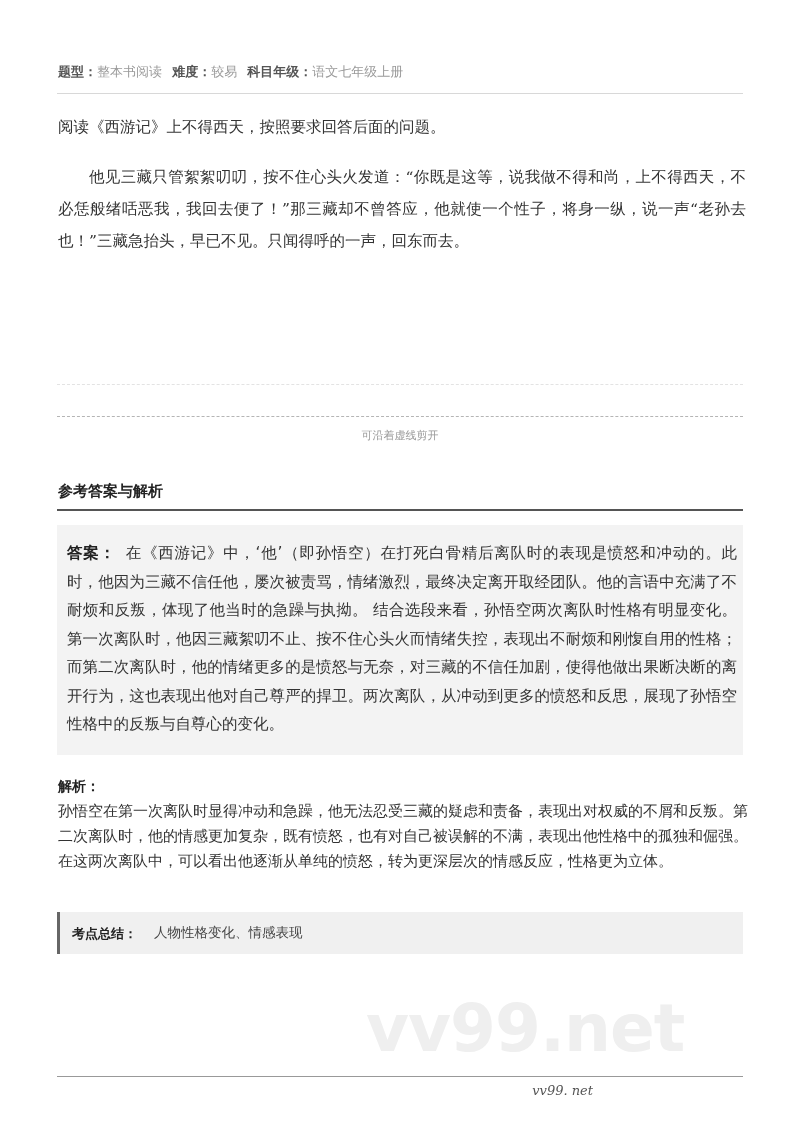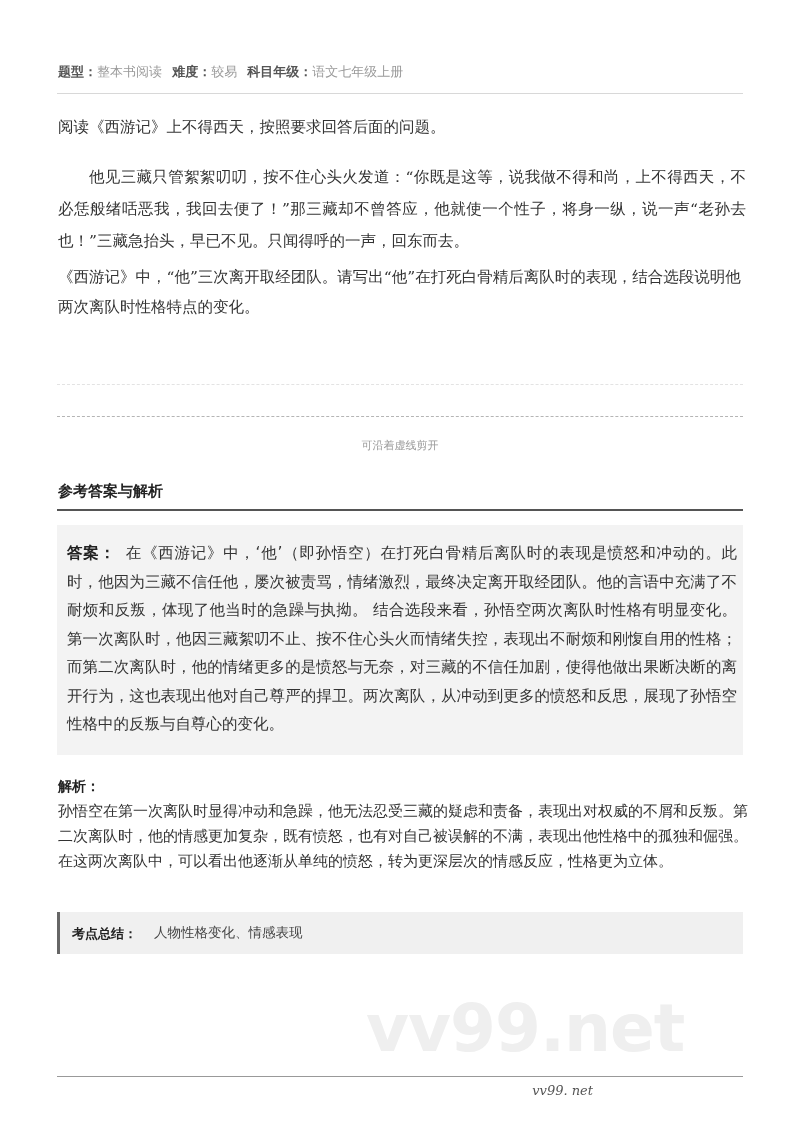--- a/index.html
+++ b/index.html
@@ -10,21 +10,21 @@
           font-family: "DejaVu Sans", sans-serif; white-space: nowrap; }
   .meta b { color: #555; font-weight: bold; }
   .meta .val { color: #9a9a9a; margin-right: 6px; }
   .rule-top { position: absolute; left: 57px; top: 93px; width: 686px; height: 1px; background: #d8d8d8; }
   .q-intro { position: absolute; left: 58px; top: 114px; width: 690px; font-size: 15.5px; line-height: 26px; color: #333; }
   .passage { position: absolute; left: 58px; top: 161px; width: 688px; font-size: 15.5px; line-height: 32px;
              color: #333; text-indent: 31px; text-align: justify; }
   .question { position: absolute; left: 58px; top: 262px; width: 688px; font-size: 15.5px; line-height: 30px; color: #333; }
   .dash1 { position: absolute; left: 57px; top: 384px; width: 686px; border-top: 1px dashed #e3e3e3; }
   .dash2 { position: absolute; left: 57px; top: 416px; width: 686px; border-top: 1px dashed #b5b5b5; }
-  .cut-note { position: absolute; left: 0; width: 800px; top: 438px; text-align: center; font-size: 11px; color: #999;
+  .cut-note { position: absolute; left: 0; width: 800px; top: 428px; text-align: center; font-size: 11px; color: #999;
               font-family: "DejaVu Sans", sans-serif; }
   .ans-title { position: absolute; left: 58px; top: 482px; font-size: 15px; font-weight: bold; color: #222;
                font-family: "DejaVu Sans", sans-serif; }
   .ans-rule { position: absolute; left: 57px; top: 509px; width: 686px; height: 2px; background: #555; }
   .ans-box { position: absolute; left: 57px; top: 525px; width: 686px; height: 230px; background: #f3f3f3; }
   .ans-text { position: absolute; left: 67px; top: 539px; width: 670px; font-size: 15.5px; line-height: 28.5px;
               color: #333; text-align: justify; font-family: "DejaVu Sans", sans-serif; }
   .ans-text b { font-weight: bold; color: #222; margin-right: 10px; }
   .exp-label { position: absolute; left: 58px; top: 778px; font-size: 14px; font-weight: bold; color: #222;
                font-family: Liberation Sans, sans-serif; }
@@ -47,21 +47,20 @@
 
   <div class="meta">
     <b>题型：</b><span class="val">整本书阅读</span>
     <b>难度：</b><span class="val">较易</span>
     <b>科目年级：</b><span class="val">语文七年级上册</span>
   </div>
   <div class="rule-top"></div>
 
   <div class="q-intro">阅读《西游记》上不得西天，按照要求回答后面的问题。</div>
   <div class="passage">他见三藏只管絮絮叨叨，按不住心头火发道：“你既是这等，说我做不得和尚，上不得西天，不必恁般绪咶恶我，我回去便了！”那三藏却不曾答应，他就使一个性子，将身一纵，说一声“老孙去也！”三藏急抬头，早已不见。只闻得呼的一声，回东而去。</div>
-  <div class="question">《西游记》中，“他”三次离开取经团队。请写出“他”在打死白骨精后离队时的表现，结合选段说明他两次离队时性格特点的变化。</div>
 
   <div class="dash1"></div>
   <div class="dash2"></div>
   <div class="cut-note">可沿着虚线剪开</div>
 
   <div class="ans-title">参考答案与解析</div>
   <div class="ans-rule"></div>
 
   <div class="ans-box"></div>
   <div class="ans-text"><b>答案：</b><span>在《西游记》中，‘他’（即孙悟空）在打死白骨精后离队时的表现是愤怒和冲动的。此时，他因为三藏不信任他，屡次被责骂，情绪激烈，最终决定离开取经团队。他的言语中充满了不耐烦和反叛，体现了他当时的急躁与执拗。 结合选段来看，孙悟空两次离队时性格有明显变化。第一次离队时，他因三藏絮叨不止、按不住心头火而情绪失控，表现出不耐烦和刚愎自用的性格；而第二次离队时，他的情绪更多的是愤怒与无奈，对三藏的不信任加剧，使得他做出果断决断的离开行为，这也表现出他对自己尊严的捍卫。两次离队，从冲动到更多的愤怒和反思，展现了孙悟空性格中的反叛与自尊心的变化。</span></div>

